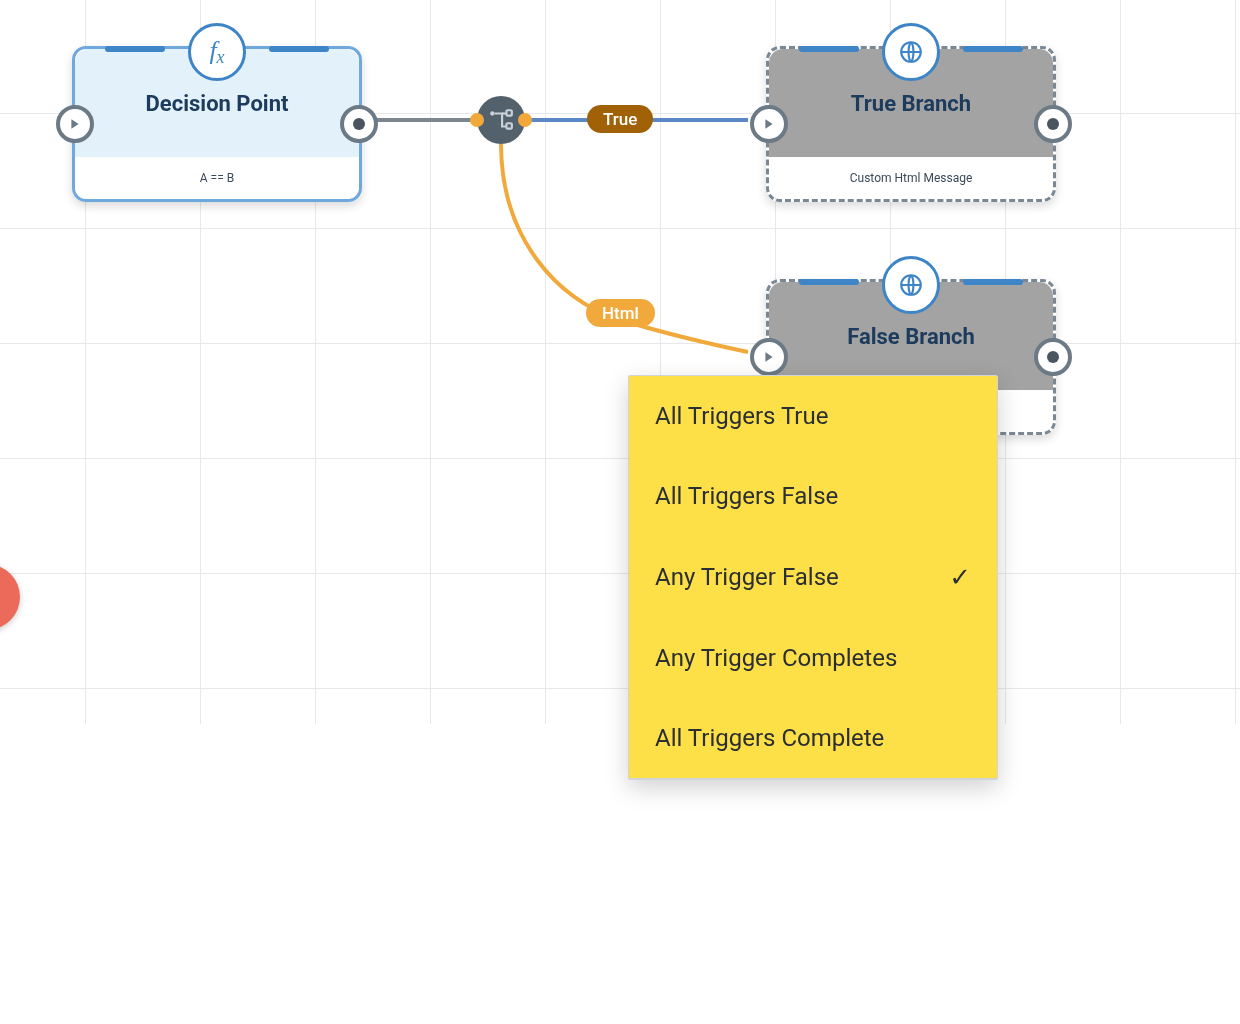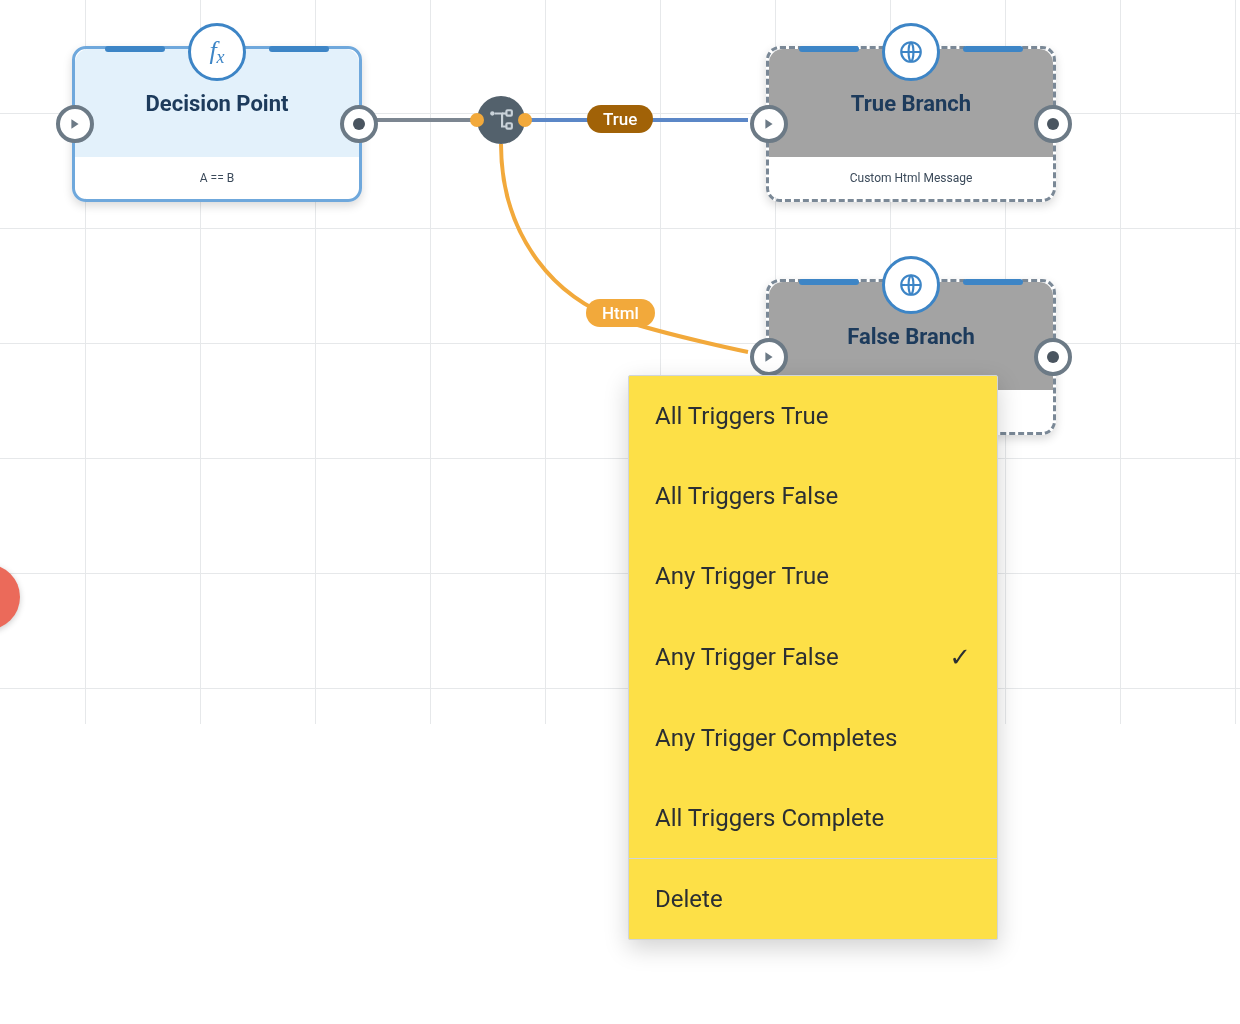--- a/index.html
+++ b/index.html
@@ -140,32 +140,26 @@
   </div>
 
   <div class="menu" style="left:628px;top:375px;">
     <div class="item">
         <span>All Triggers True</span>
       </div>
     <div class="item">
         <span>All Triggers False</span>
       </div>
     <div class="item">
-        <span>Any Trigger True</span>
-      </div>
-    <div class="item">
         <span>Any Trigger False</span>
         <span class="check">✓</span>
       </div>
     <div class="item">
         <span>Any Trigger Completes</span>
       </div>
     <div class="item">
         <span>All Triggers Complete</span>
       </div>
     <div class="sep"></div>
-    <div class="item">
-        <span>Delete</span>
-      </div>
   </div>
 
   <div class="peek"></div>
 </div>
 
 </body></html>

